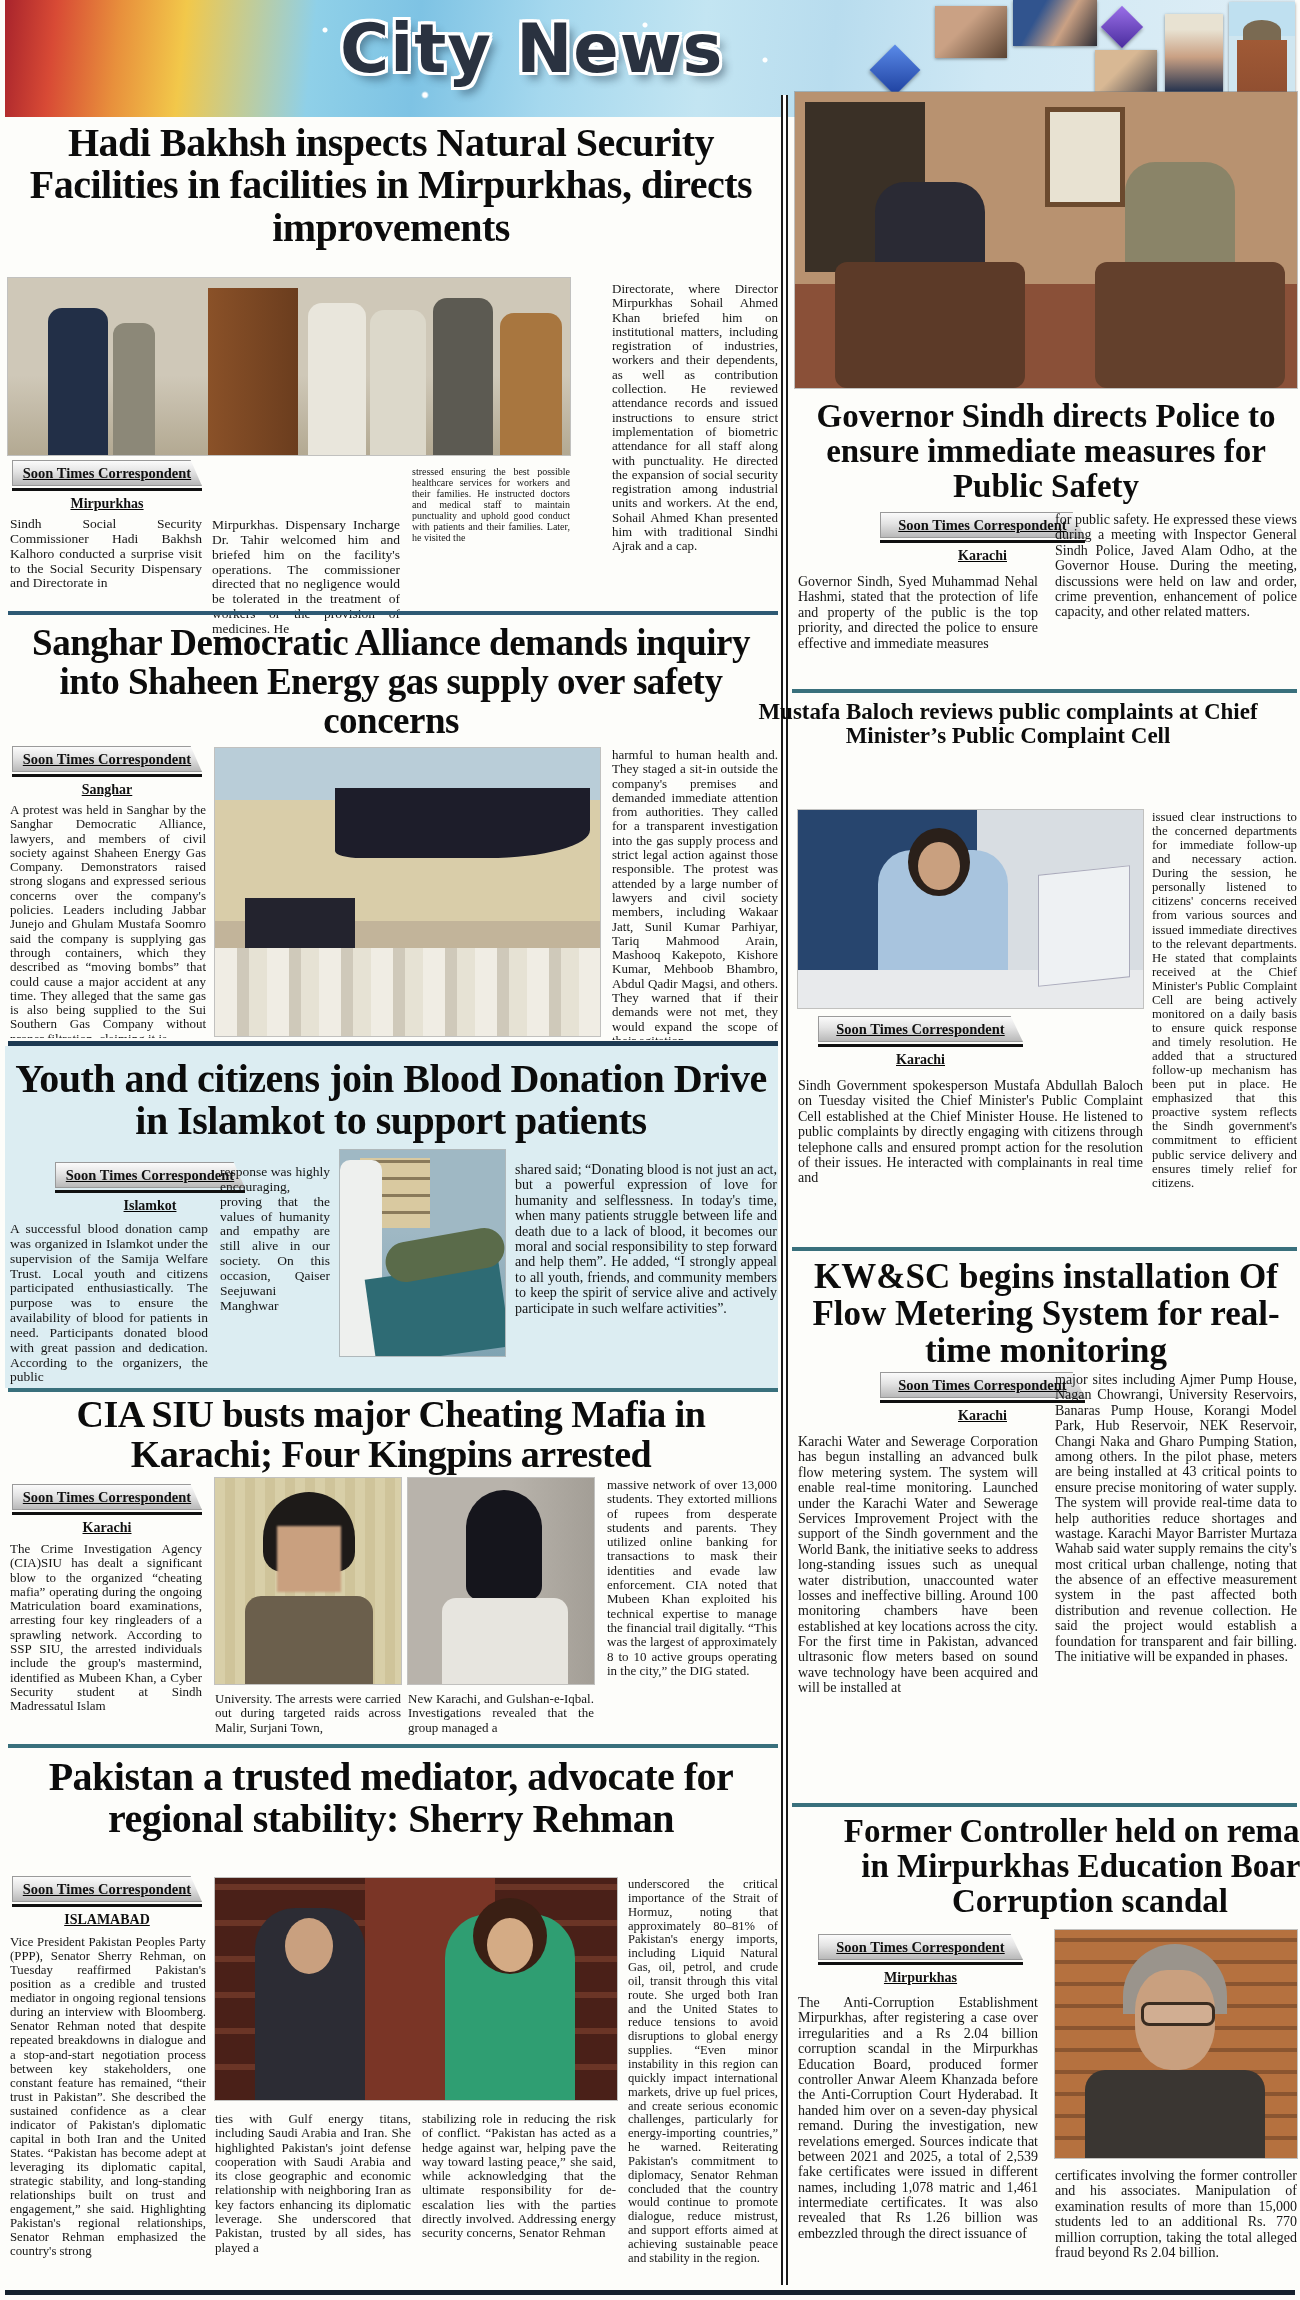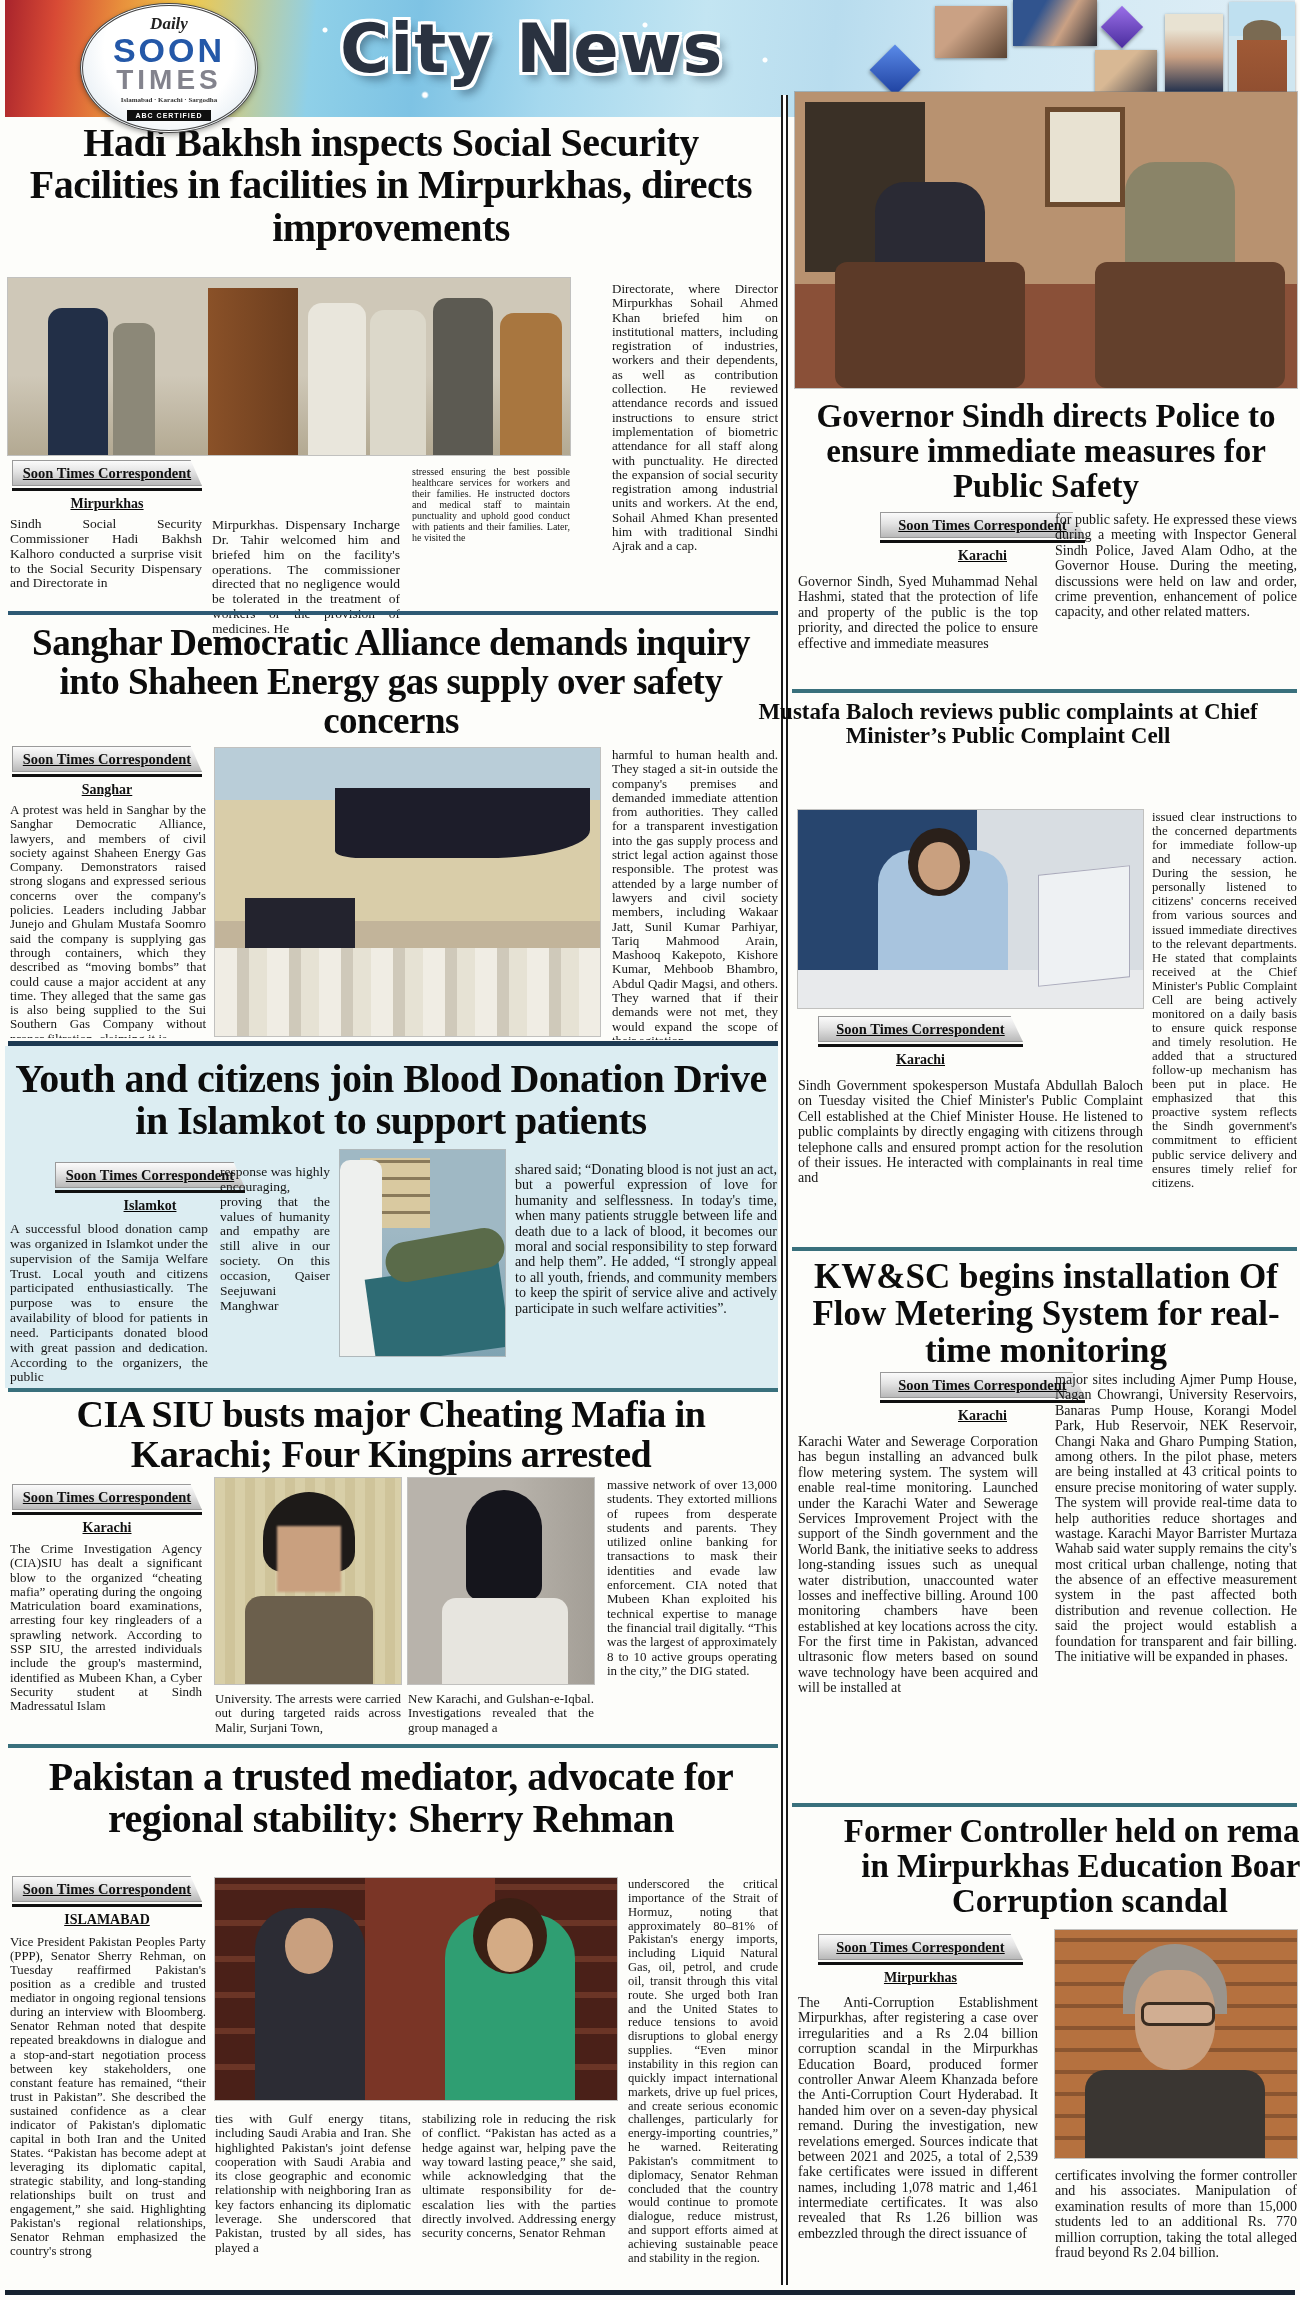--- a/index.html
+++ b/index.html
@@ -59,32 +59,25 @@
     <div class="gem" style="left:1102px;top:12px;width:30px;height:30px;background:linear-gradient(135deg,#9a6fe8,#4a2d9e);"></div>
     <div class="collage" style="left:1090px;top:50px;width:62px;height:48px;background:linear-gradient(135deg,#d8b894 40%,#3c3c46 100%);"></div>
     <div class="collage" style="left:1160px;top:14px;width:58px;height:78px;background:linear-gradient(180deg,#e8e2d2 20%,#caa184 55%,#24324e 100%);"></div>
 
     <div class="collage" style="left:1224px;top:2px;width:66px;height:113px;background:linear-gradient(180deg,#bfe0f0 0 30%,#cfe6f0 30% 100%);">
       <div class="ph" style="left:14px;top:18px;width:38px;height:22px;border-radius:50% 50% 0 0;background:#7a6a52;"></div>
       <div class="ph" style="left:8px;top:38px;width:50px;height:75px;background:linear-gradient(180deg,#a05a36,#8a4a2e);"></div>
     </div>
   </div>
 
-  <div class="logo">
-    <span class="daily">Daily</span>
-    <span class="soon">SOON</span>
-    <span class="times">TIMES</span>
-    <span class="cities">Islamabad · Karachi · Sargodha</span>
-    <span class="cert">ABC CERTIFIED</span>
-  </div>
 
   <div class="vdiv" style="left:781px;top:95px;height:2190px;"></div>
 
   <div>
-    <div class="headline" style="left:10px;top:122px;width:762px;font-size:40px;">Hadi Bakhsh inspects Social Security Facilities in facilities in Mirpurkhas, directs improvements</div>
+    <div class="headline" style="left:10px;top:122px;width:762px;font-size:40px;">Hadi Bakhsh inspects Natural Security Facilities in facilities in Mirpurkhas, directs improvements</div>
     <div class="photo" style="left:8px;top:278px;width:562px;height:177px;background:linear-gradient(180deg,#cfc8b8 0 55%,#b3a992 100%);">
       <div class="ph" style="left:200px;top:10px;width:90px;height:167px;background:linear-gradient(90deg,#8a5128,#6b3d1e);"></div>
       <div class="ph" style="left:40px;top:30px;width:60px;height:147px;background:#222f47;border-radius:14px 14px 0 0;"></div>
       <div class="ph" style="left:105px;top:45px;width:42px;height:132px;background:#8c8878;border-radius:12px 12px 0 0;"></div>
       <div class="ph" style="left:300px;top:25px;width:58px;height:152px;background:#e9e6dc;border-radius:14px 14px 0 0;"></div>
       <div class="ph" style="left:362px;top:32px;width:56px;height:145px;background:#dcd8ca;border-radius:14px 14px 0 0;"></div>
       <div class="ph" style="left:425px;top:20px;width:60px;height:157px;background:#5c5a52;border-radius:14px 14px 0 0;"></div>
       <div class="ph" style="left:492px;top:35px;width:62px;height:142px;background:#a8763f;border-radius:14px 14px 0 0;"></div>
     </div>
     <div class="col" style="left:612px;top:282px;width:166px;height:320px;font-size:13px;">Directorate, where Director Mirpurkhas Sohail Ahmed Khan briefed him on institutional matters, including registration of industries, workers and their dependents, as well as contribution collection. He reviewed attendance records and issued instructions to ensure strict implementation of biometric attendance for all staff along with punctuality. He directed the expansion of social security registration among industrial units and workers. At the end, Sohail Ahmed Khan presented him with traditional Sindhi Ajrak and a cap.</div>

